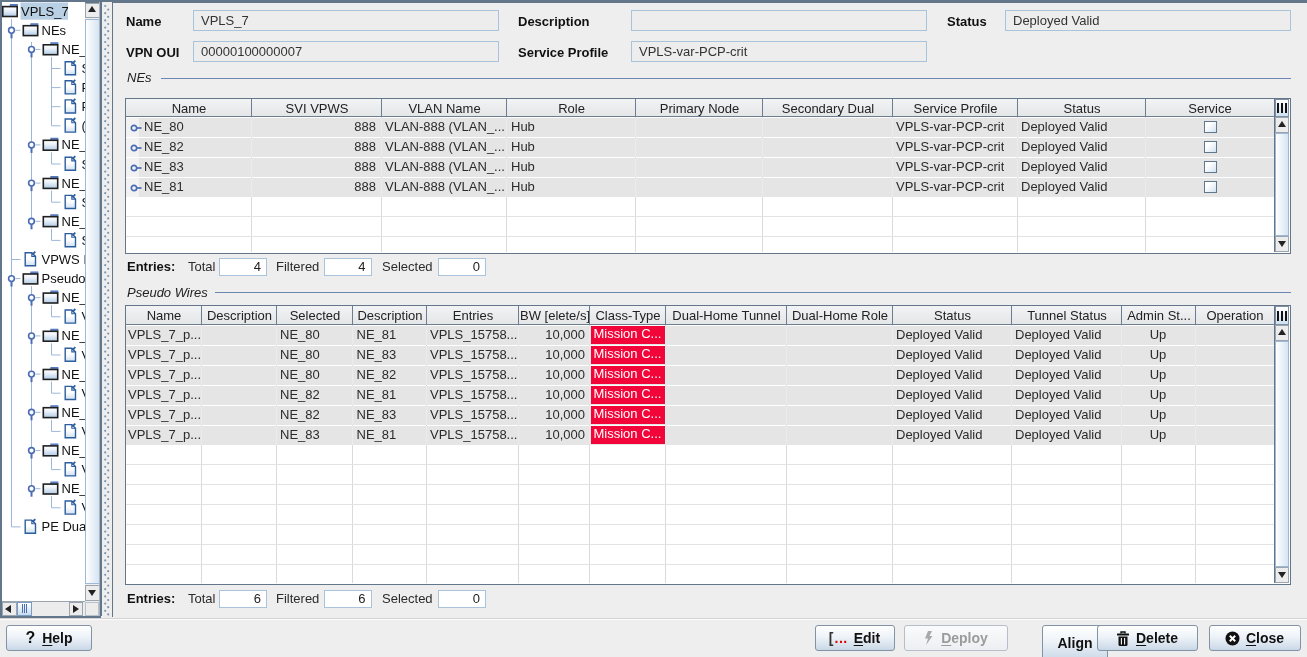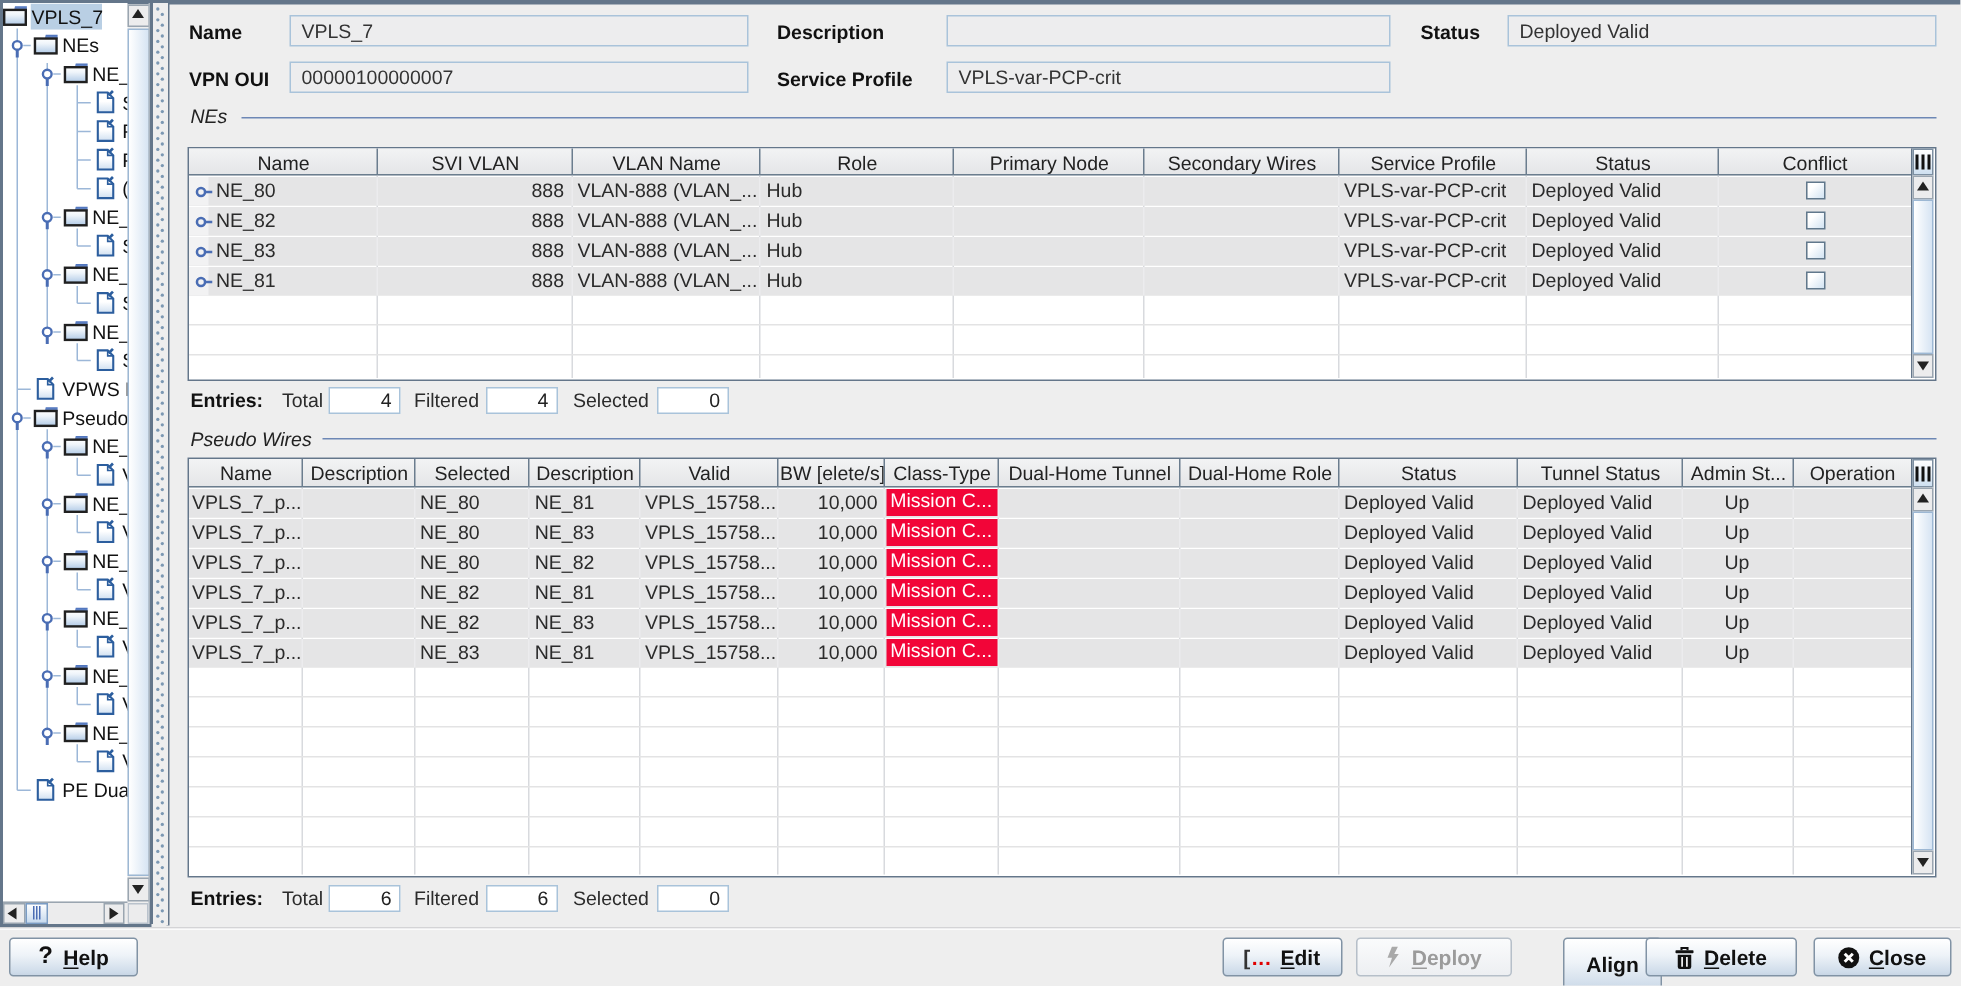--- a/index.html
+++ b/index.html
@@ -474,34 +474,34 @@
 <div class="ab fld" style="left:631px;top:41px;width:296px;height:21px">VPLS-var-PCP-crit</div>
 <div class="ab itl" style="left:127px;top:70px;">NEs</div>
 <div class="ab" style="left:161px;top:78px;width:1130px;height:1px;background:#6d87b5;"></div>
 <div class="ab itl" style="left:127px;top:285px;">Pseudo Wires</div>
 <div class="ab" style="left:215px;top:292px;width:1076px;height:1px;background:#6d87b5;"></div>
 <div class="ab" style="left:124.5px;top:97.5px;width:1166.5px;height:156px;border:1.5px solid #64768a;background:#fff"></div>
 <div class="ab" style="left:126px;top:99px;width:1148px;height:18px;background:linear-gradient(#f2f3f4,#e4e5e7);"></div>
 <div class="ab" style="left:251px;top:99px;width:1px;height:18px;background:#6b7d8e;"></div>
 <div class="ab hcell" style="left:127px;top:99.5px;width:124px">Name</div>
 <div class="ab" style="left:381px;top:99px;width:1px;height:18px;background:#6b7d8e;"></div>
-<div class="ab hcell" style="left:253px;top:99.5px;width:128px">SVI VLAN</div>
+<div class="ab hcell" style="left:253px;top:99.5px;width:128px">SVI VPWS</div>
 <div class="ab" style="left:506px;top:99px;width:1px;height:18px;background:#6b7d8e;"></div>
 <div class="ab hcell" style="left:383px;top:99.5px;width:123px">VLAN Name</div>
 <div class="ab" style="left:635px;top:99px;width:1px;height:18px;background:#6b7d8e;"></div>
 <div class="ab hcell" style="left:508px;top:99.5px;width:127px">Role</div>
 <div class="ab" style="left:762px;top:99px;width:1px;height:18px;background:#6b7d8e;"></div>
 <div class="ab hcell" style="left:637px;top:99.5px;width:125px">Primary Node</div>
 <div class="ab" style="left:892px;top:99px;width:1px;height:18px;background:#6b7d8e;"></div>
-<div class="ab hcell" style="left:764px;top:99.5px;width:128px">Secondary Wires</div>
+<div class="ab hcell" style="left:764px;top:99.5px;width:128px">Secondary Dual</div>
 <div class="ab" style="left:1017px;top:99px;width:1px;height:18px;background:#6b7d8e;"></div>
 <div class="ab hcell" style="left:894px;top:99.5px;width:123px">Service Profile</div>
 <div class="ab" style="left:1145px;top:99px;width:1px;height:18px;background:#6b7d8e;"></div>
 <div class="ab hcell" style="left:1019px;top:99.5px;width:126px">Status</div>
-<div class="ab hcell" style="left:1147px;top:99.5px;width:126px">Conflict</div>
+<div class="ab hcell" style="left:1147px;top:99.5px;width:126px">Service</div>
 <div class="ab" style="left:126px;top:116px;width:1148px;height:1px;background:#6b7d8e;"></div>
 <div class="ab" style="left:251px;top:117px;width:1px;height:135px;background:#d8dade;"></div>
 <div class="ab" style="left:381px;top:117px;width:1px;height:135px;background:#d8dade;"></div>
 <div class="ab" style="left:506px;top:117px;width:1px;height:135px;background:#d8dade;"></div>
 <div class="ab" style="left:635px;top:117px;width:1px;height:135px;background:#d8dade;"></div>
 <div class="ab" style="left:762px;top:117px;width:1px;height:135px;background:#d8dade;"></div>
 <div class="ab" style="left:892px;top:117px;width:1px;height:135px;background:#d8dade;"></div>
 <div class="ab" style="left:1017px;top:117px;width:1px;height:135px;background:#d8dade;"></div>
 <div class="ab" style="left:1145px;top:117px;width:1px;height:135px;background:#d8dade;"></div>
 <div class="ab" style="left:126px;top:136px;width:1148px;height:1px;background:#e3e3e4;"></div>
@@ -622,21 +622,21 @@
 <div class="ab" style="left:126px;top:306px;width:1148px;height:19px;background:linear-gradient(#f2f3f4,#e4e5e7);"></div>
 <div class="ab" style="left:201px;top:306px;width:1px;height:19px;background:#6b7d8e;"></div>
 <div class="ab hcell" style="left:127px;top:306.5px;width:74px">Name</div>
 <div class="ab" style="left:276px;top:306px;width:1px;height:19px;background:#6b7d8e;"></div>
 <div class="ab hcell" style="left:203px;top:306.5px;width:73px">Description</div>
 <div class="ab" style="left:352px;top:306px;width:1px;height:19px;background:#6b7d8e;"></div>
 <div class="ab hcell" style="left:278px;top:306.5px;width:74px">Selected</div>
 <div class="ab" style="left:426px;top:306px;width:1px;height:19px;background:#6b7d8e;"></div>
 <div class="ab hcell" style="left:354px;top:306.5px;width:72px">Description</div>
 <div class="ab" style="left:518px;top:306px;width:1px;height:19px;background:#6b7d8e;"></div>
-<div class="ab hcell" style="left:428px;top:306.5px;width:90px">Valid</div>
+<div class="ab hcell" style="left:428px;top:306.5px;width:90px">Entries</div>
 <div class="ab" style="left:589px;top:306px;width:1px;height:19px;background:#6b7d8e;"></div>
 <div class="ab hcell" style="left:520px;top:306.5px;width:69px">BW [elete/s]</div>
 <div class="ab" style="left:665px;top:306px;width:1px;height:19px;background:#6b7d8e;"></div>
 <div class="ab hcell" style="left:591px;top:306.5px;width:74px">Class-Type</div>
 <div class="ab" style="left:786px;top:306px;width:1px;height:19px;background:#6b7d8e;"></div>
 <div class="ab hcell" style="left:667px;top:306.5px;width:119px">Dual-Home Tunnel</div>
 <div class="ab" style="left:892px;top:306px;width:1px;height:19px;background:#6b7d8e;"></div>
 <div class="ab hcell" style="left:788px;top:306.5px;width:104px">Dual-Home Role</div>
 <div class="ab" style="left:1011px;top:306px;width:1px;height:19px;background:#6b7d8e;"></div>
 <div class="ab hcell" style="left:894px;top:306.5px;width:117px">Status</div>

